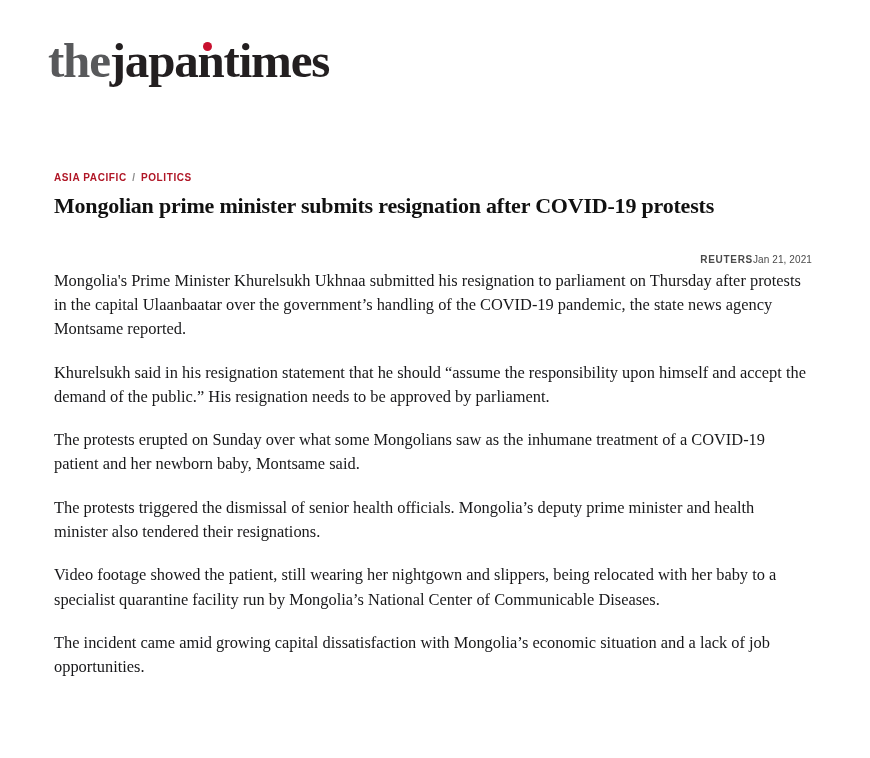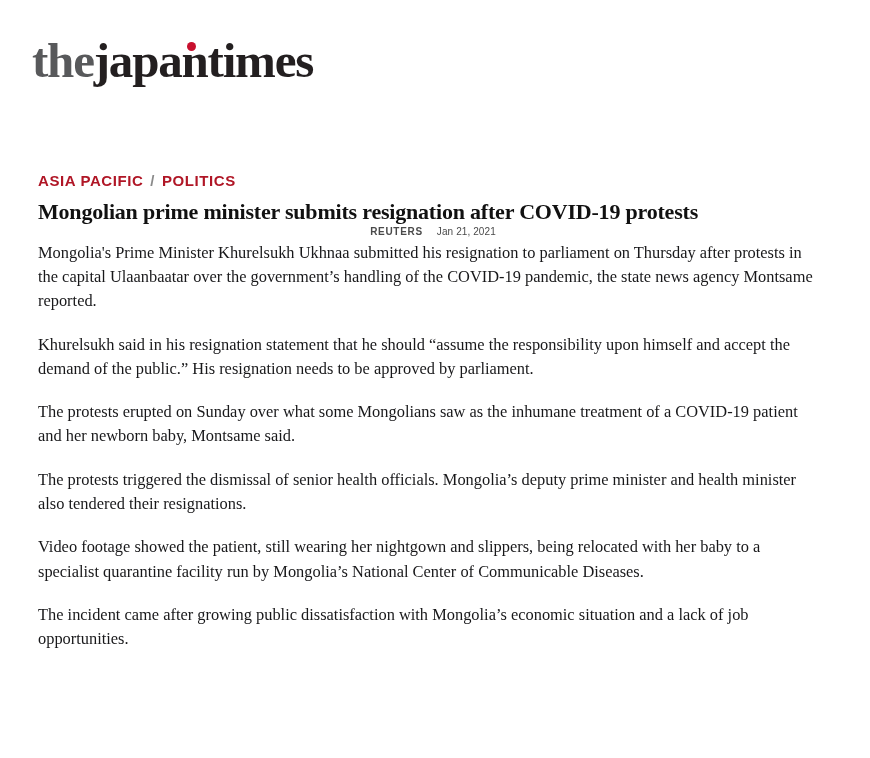--- a/index.html
+++ b/index.html
@@ -12,21 +12,21 @@
     height: 758px;
     font-family: "Liberation Serif", serif;
     color: #1a1a1a;
     overflow: hidden;
   }
   .page {
     width: 870px;
     height: 622px;
     position: relative;
     box-sizing: border-box;
-    padding: 0 20px;
+    padding: 0 36px;
   }
 
   
   .masthead {
     padding-top: 36px;
     padding-left: 12px;
     height: 96px;
     box-sizing: border-box;
   }
   .logo {
@@ -59,21 +59,21 @@
     top: -26px;
     left: -21px;
     margin-right: -9px;
   }
 
   
   .kicker {
     margin-top: 76px;
     padding-left: 18px;
     font-family: "Liberation Sans", sans-serif;
-    font-size: 15px;
+    font-size: 10px;
     font-weight: bold;
     letter-spacing: 0.6px;
     color: #b01626;
   }
   .kicker .sep {
     color: #8a8a8a;
     font-weight: bold;
     margin: 0 2px;
   }
   .kicker a {
@@ -89,25 +89,25 @@
     font-family: "Liberation Serif", serif;
     font-weight: bold;
     font-size: 22px;
     line-height: 1.26;
     letter-spacing: -0.2px;
     color: #111111;
   }
 
   
   .meta-row {
+    margin-top: 34px;
     padding: 0 22px 0 18px;
     display: flex;
-    justify-content: center;
+    justify-content: flex-end;
     align-items: baseline;
-    gap: 14px;
   }
   .byline {
     font-family: "Liberation Sans", sans-serif;
     font-size: 10px;
     font-weight: bold;
     letter-spacing: 0.7px;
     color: #4a4a4a;
   }
   .date {
     font-family: "Liberation Sans", sans-serif;
@@ -150,16 +150,16 @@
     <div class="byline">REUTERS</div>
     <div class="date">Jan 21, 2021</div>
   </div>
 
   <div class="article-body">
     <p>Mongolia's Prime Minister Khurelsukh Ukhnaa submitted his resignation to parliament on Thursday after protests in the capital Ulaanbaatar over the government’s handling of the COVID-19 pandemic, the state news agency Montsame reported.</p>
     <p>Khurelsukh said in his resignation statement that he should “assume the responsibility upon himself and accept the demand of the public.” His resignation needs to be approved by parliament.</p>
     <p>The protests erupted on Sunday over what some Mongolians saw as the inhumane treatment of a COVID-19 patient and her newborn baby, Montsame said.</p>
     <p>The protests triggered the dismissal of senior health officials. Mongolia’s deputy prime minister and health minister also tendered their resignations.</p>
     <p>Video footage showed the patient, still wearing her nightgown and slippers, being relocated with her baby to a specialist quarantine facility run by Mongolia’s National Center of Communicable Diseases.</p>
-    <p>The incident came after growing public dissatisfaction with Mongolia’s economic situation and a lack of job opportunities.</p>
+    <p>The incident came amid growing capital dissatisfaction with Mongolia’s economic situation and a lack of job opportunities.</p>
   </div>
 
 </div>
 
 </body></html>

